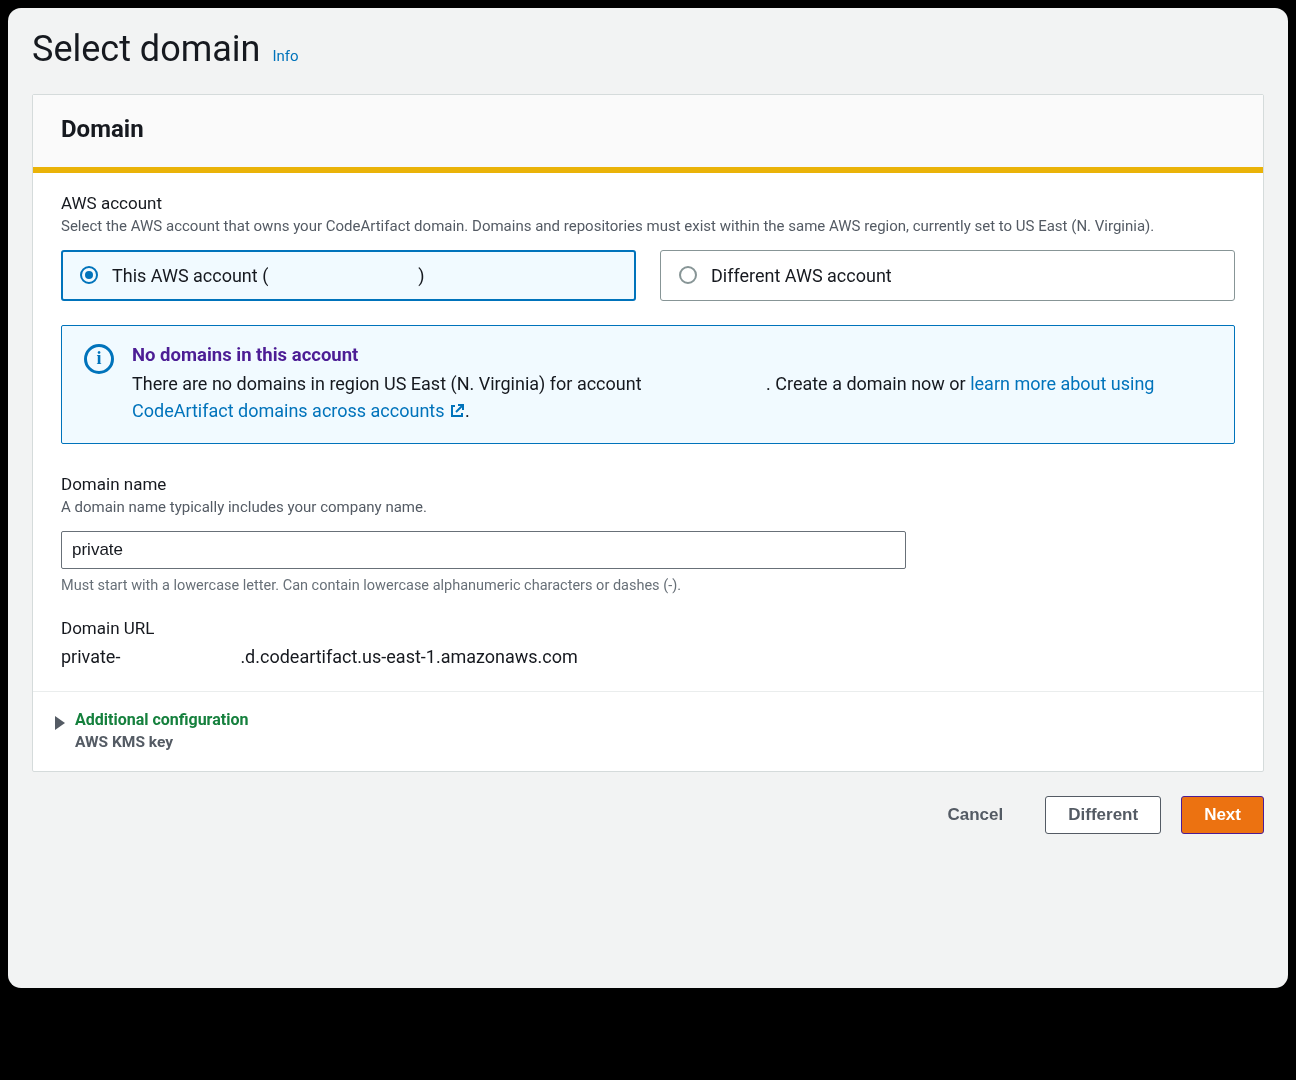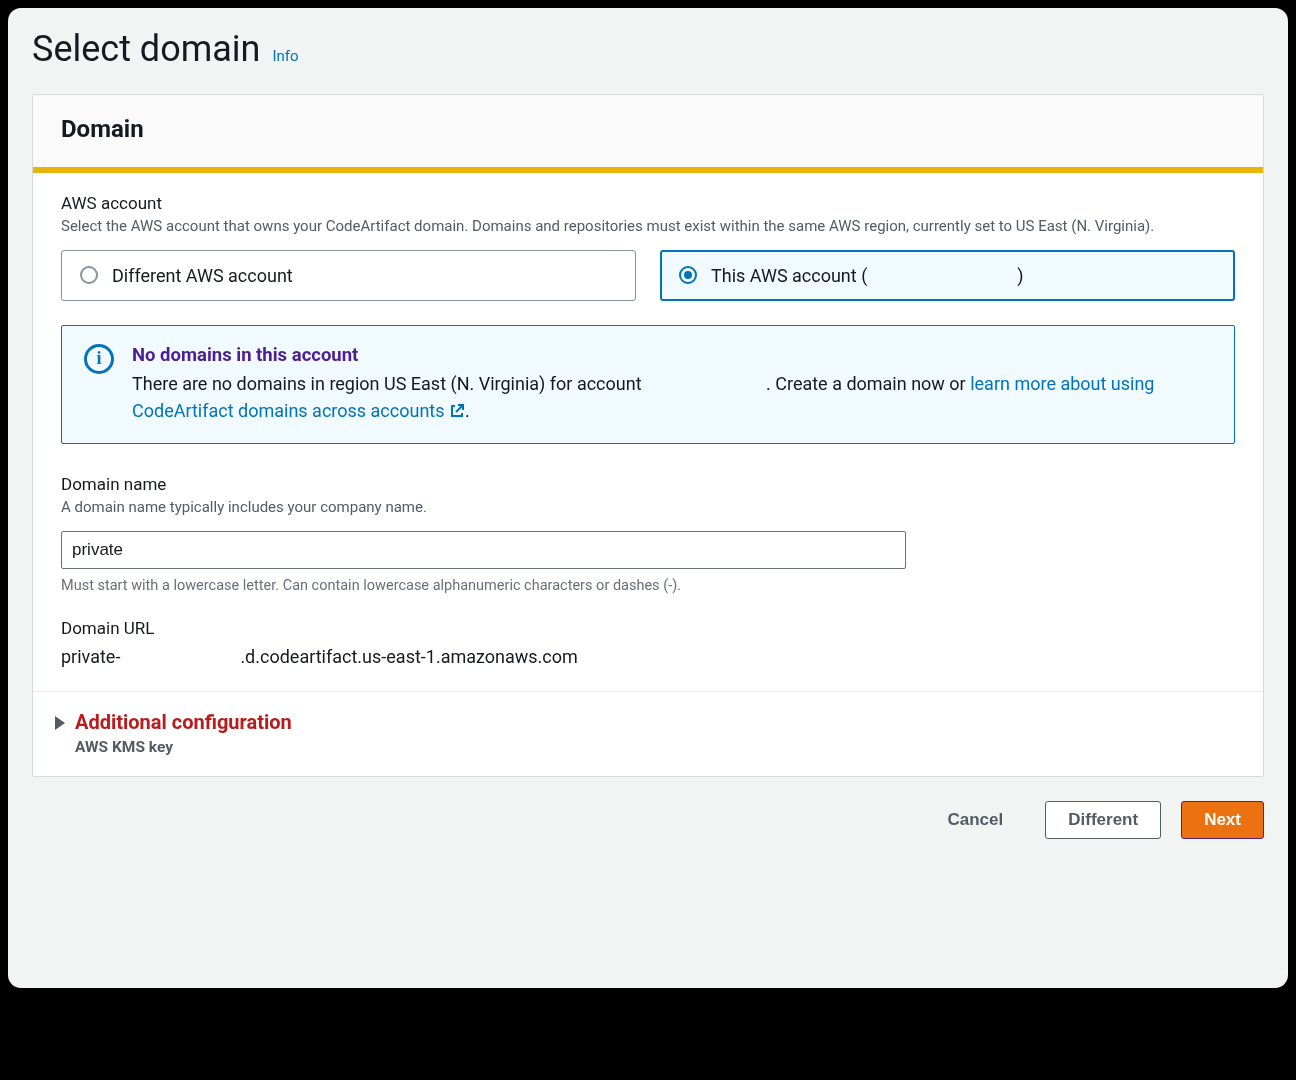--- a/index.html
+++ b/index.html
@@ -173,23 +173,23 @@
     }
     .expander-caret {
       width: 0; height: 0;
       border-top: 7px solid transparent;
       border-bottom: 7px solid transparent;
       border-left: 10px solid #545b64;
       margin-top: 6px;
       flex-shrink:0;
     }
     .expander-titles .t1 {
-      font-size: 20px;
-      font-weight: 700;
-      color: #b91c1c;
+      font-size: 16px;
+      font-weight: 700;
+      color: #15803d;
     }
     .expander-titles .t2 {
       font-size: 15.5px;
       font-weight: 700;
       color: #545b64;
       margin-top: 4px;
     }
     .footer-buttons {
       display: flex;
       justify-content: flex-end;
@@ -229,29 +229,29 @@
     <div class="panel-header">
       <div class="panel-title">Domain</div>
     </div>
 
     <div class="panel-body">
 
       <div class="field-label">AWS account</div>
       <div class="field-hint">Select the AWS account that owns your CodeArtifact domain. Domains and repositories must exist within the same AWS region, currently set to US East (N. Virginia).</div>
 
       <div class="radio-row">
-        <label class="radio-card">
-          <span class="radio-circle"></span>
-          <span>Different AWS account</span>
-        </label>
         <label class="radio-card selected">
           <span class="radio-circle"></span>
           <span>
             <span>This AWS account (</span><span style="display:inline-block; width:150px;"></span><span>)</span>
           </span>
+        </label>
+        <label class="radio-card">
+          <span class="radio-circle"></span>
+          <span>Different AWS account</span>
         </label>
       </div>
 
       <div class="info-box">
         <div class="info-icon">i</div>
         <div>
           <div class="info-title">No domains in this account</div>
           <div class="info-text">
             <span>There are no domains in region US East (N. Virginia) for account </span><span style="display:inline-block; width:120px;"></span><span>. Create a domain now or </span>
             <a href="#"><span>learn more about using CodeArtifact domains across accounts</span>

